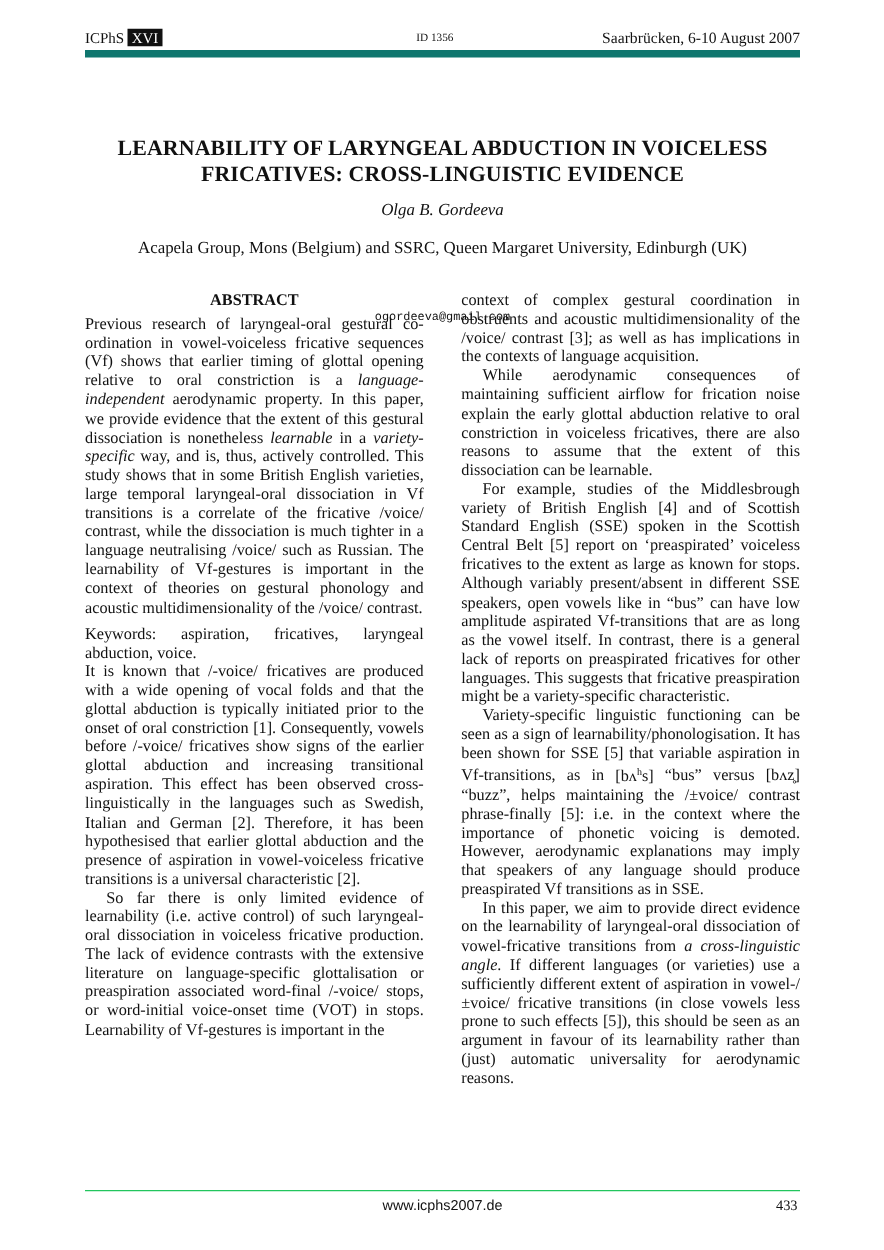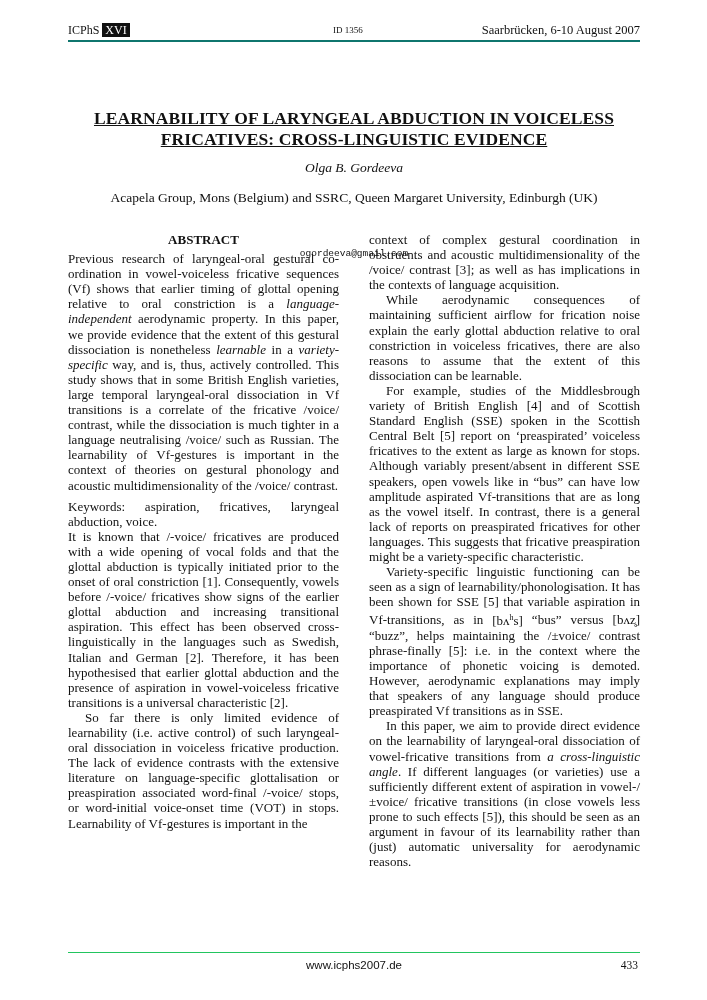--- a/index.html
+++ b/index.html
@@ -2,30 +2,30 @@
 <html><head>
 <meta charset="utf-8">
 <style>
   html, body { margin: 0; padding: 0; background: #ffffff; }
   body {
     width: 707px; height: 1000px; position: relative; overflow: hidden;
     font-family: "Liberation Serif", "DejaVu Serif", serif; color: #111;
   }
   .header {
     position: absolute; left: 68px; top: 22px; width: 572px; height: 18px;
-    border-bottom: 2px solid #0f766e; font-size: 12px; text-align: right;
+    border-bottom: 6px solid #0f766e; font-size: 12px; text-align: right;
   }
   .header .left { position: absolute; left: 0; top: 1px; }
   .header .roman { background: #111; color: #fff; padding: 0 3px; font-size: 12px; }
   .header .mid { position: absolute; left: 265px; top: 3px; font-size: 9px; }
   .header .right { position: absolute; right: 0; top: 1px; font-size: 12.5px; margin-left: 12px; }
 
   .title {
     position: absolute; left: 68px; top: 108px; width: 572px; text-align: center;
-    font-weight: bold; font-size: 17.5px; line-height: 21px; letter-spacing: 0.1px; text-decoration: underline;
+    font-weight: bold; font-size: 17.5px; line-height: 21px; letter-spacing: 0.1px;
   }
   .author {
     position: absolute; left: 68px; top: 160px; width: 572px; text-align: center;
     font-style: italic; font-size: 13.5px;
   }
   .affil {
     position: absolute; left: 40px; top: 190px; width: 628px; text-align: center;
     font-size: 13.5px; white-space: nowrap;
   }
   .email {

